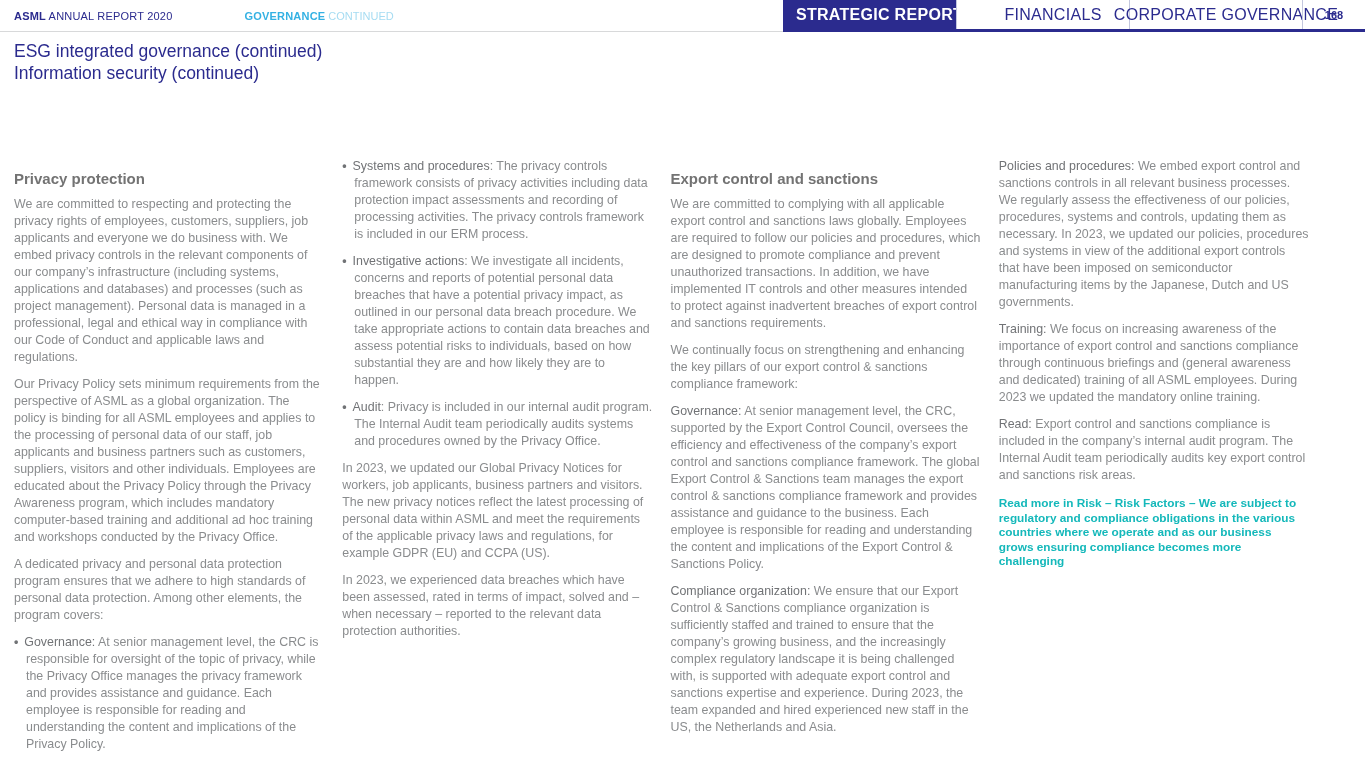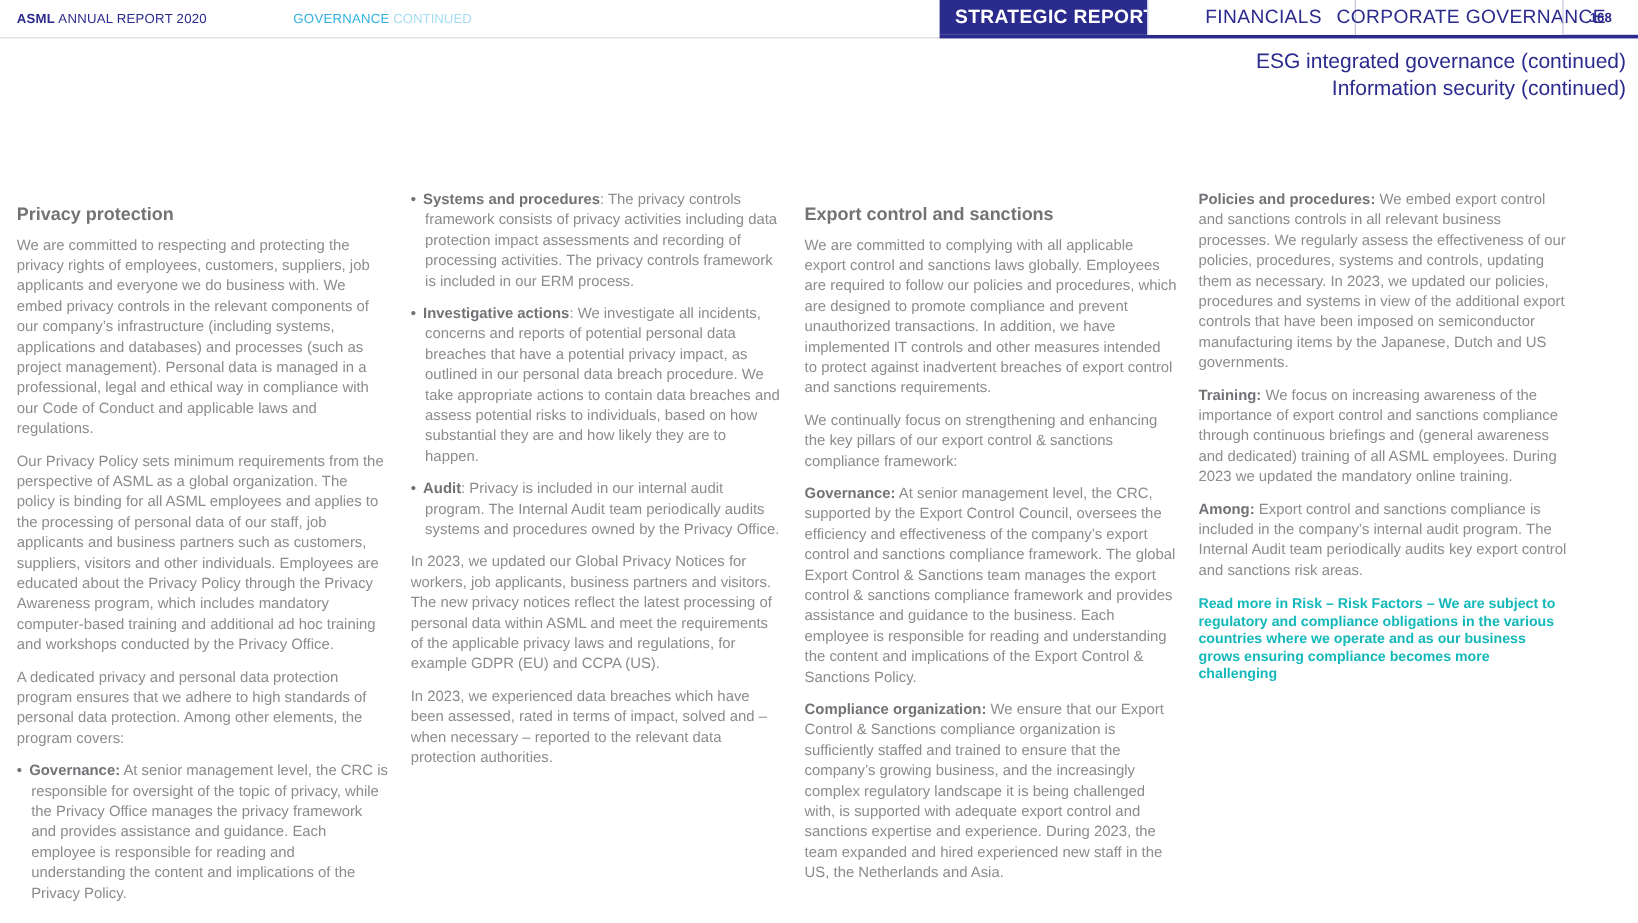--- a/index.html
+++ b/index.html
@@ -10,49 +10,49 @@
   .header {
     display: flex; align-items: stretch; height: 32px; width: 100%;
     border-bottom: 1px solid #d8d9da;
   }
   .header-left {
     flex: 1; display: flex; align-items: center; padding-left: 14px;
   }
   .brand { font-size: 11px; color: #2b2b8e; letter-spacing: .2px; white-space: nowrap; }
   .brand b { font-weight: bold; }
   .section-label { margin-left: 72px; font-size: 11px; white-space: nowrap; }
-  .section-label .gov { color: #33b1e3; font-weight: normal; letter-spacing: .2px; margin-top: 40px; }
+  .section-label .gov { color: #33b1e3; font-weight: bold; letter-spacing: .2px; margin-top: 40px; }
   .section-label .cont { color: #a6dcf2; font-weight: normal; margin-left: 3px; }
 
   .nav { display: flex; align-items: stretch; border-bottom: 3px solid #2b2b8e; margin-bottom: -1px; }
   .tab {
     width: 173px; display: flex; align-items: center; justify-content: center;
     font-size: 16px; letter-spacing: .3px; color: #2b2b8e; cursor: pointer;
     border-left: 1px solid #c3c7de; background: #ffffff; white-space: nowrap; padding-left: 20px;
   }
   .tab.active { background: #2b2b8e; color: #ffffff; font-weight: bold; border-left: none; }
   .pageno {
     width: 63px; display: flex; align-items: center; justify-content: center;
     font-size: 11px; font-weight: bold; color: #2b2b8e;
     border-left: 1px solid #c3c7de;
   }
 
   
-  .page-title { padding: 8px 10px 0 14px; text-align: right; }
+  .page-title { padding: 8px 10px 0 14px; }
   .page-title div { font-size: 17.5px; color: #2b2b8e; line-height: 22px; font-weight: normal; }
 
   
   .columns {
     display: grid; grid-template-columns: repeat(4, 1fr); column-gap: 18px;
     padding: 0 56px 0 14px; margin-top: 74px;
   }
   .col { min-width: 0; }
   .col-heading { font-size: 15px; font-weight: bold; color: #737373; margin: 12px 0 9px 0; }
   .col p { font-size: 12.4px; line-height: 17px; color: #8a8c8e; margin: 0 0 10px 0; }
-  .col p b.lbl { color: #717376; font-weight: bold; }
+  .col p b.lbl { color: #717376; font-weight: normal; }
   .col p.bullet { padding-left: 12px; text-indent: -12px; }
   .col p.bullet::before { content: "\2022"; color: #717376; font-weight: bold; margin-right: 6px; }
   .col p.readmore {
     color: #14b8ba; font-weight: bold; font-size: 11.8px; line-height: 14.5px; margin-top: 12px;
     cursor: pointer;
   }
 </style>
 </head>
 <body>
 
@@ -92,16 +92,16 @@
     <div class="col">
       <h2 class="col-heading">Export control and sanctions</h2>
       <p class="para">We are committed to complying with all applicable export control and sanctions laws globally. Employees are required to follow our policies and procedures, which are designed to promote compliance and prevent unauthorized transactions. In addition, we have implemented IT controls and other measures intended to protect against inadvertent breaches of export control and sanctions requirements.</p>
       <p class="para">We continually focus on strengthening and enhancing the key pillars of our export control &amp; sanctions compliance framework:</p>
       <p class="para"><b class="lbl">Governance:</b> At senior management level, the CRC, supported by the Export Control Council, oversees the efficiency and effectiveness of the company’s export control and sanctions compliance framework. The global Export Control &amp; Sanctions team manages the export control &amp; sanctions compliance framework and provides assistance and guidance to the business. Each employee is responsible for reading and understanding the content and implications of the Export Control &amp; Sanctions Policy.</p>
       <p class="para"><b class="lbl">Compliance organization:</b> We ensure that our Export Control &amp; Sanctions compliance organization is sufficiently staffed and trained to ensure that the company’s growing business, and the increasingly complex regulatory landscape it is being challenged with, is supported with adequate export control and sanctions expertise and experience. During 2023, the team expanded and hired experienced new staff in the US, the Netherlands and Asia.</p>
     </div>
     <div class="col">
       <p class="para"><b class="lbl">Policies and procedures:</b> We embed export control and sanctions controls in all relevant business processes. We regularly assess the effectiveness of our policies, procedures, systems and controls, updating them as necessary. In 2023, we updated our policies, procedures and systems in view of the additional export controls that have been imposed on semiconductor manufacturing items by the Japanese, Dutch and US governments.</p>
       <p class="para"><b class="lbl">Training:</b> We focus on increasing awareness of the importance of export control and sanctions compliance through continuous briefings and (general awareness and dedicated) training of all ASML employees. During 2023 we updated the mandatory online training.</p>
-      <p class="para"><b class="lbl">Among:</b> Export control and sanctions compliance is included in the company’s internal audit program. The Internal Audit team periodically audits key export control and sanctions risk areas.</p>
+      <p class="para"><b class="lbl">Read:</b> Export control and sanctions compliance is included in the company’s internal audit program. The Internal Audit team periodically audits key export control and sanctions risk areas.</p>
       <p class="readmore">Read more in Risk – Risk Factors – We are subject to regulatory and compliance obligations in the various countries where we operate and as our business grows ensuring compliance becomes more challenging</p>
     </div>
   </div>
 
 </body></html>

